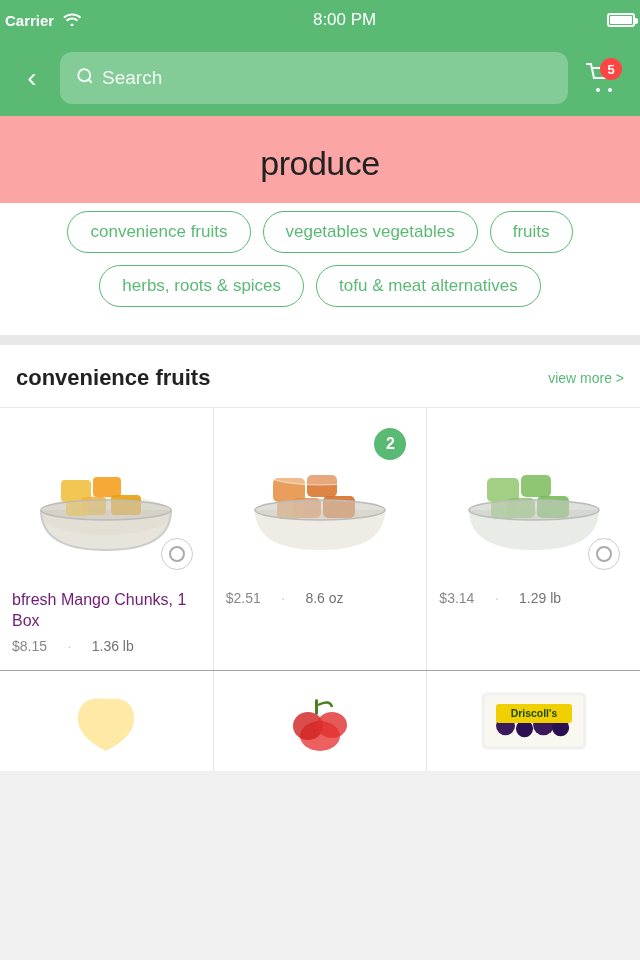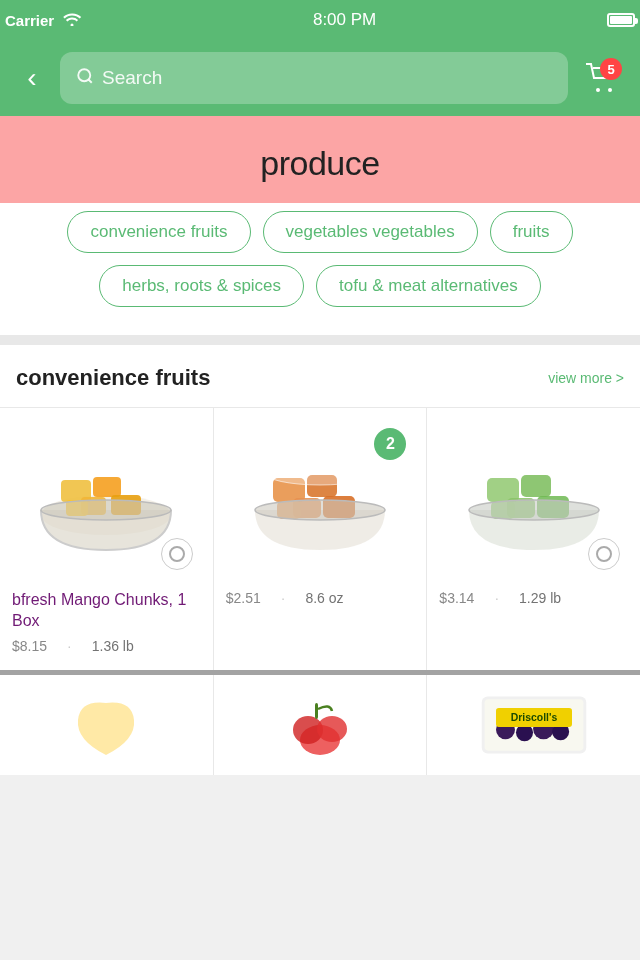--- a/index.html
+++ b/index.html
@@ -240,21 +240,21 @@
 
     
     .fruit-bowl {
       width: 150px;
       height: 130px;
     }
 
     
     .product-grid-row2 {
       display: flex;
-      border-top: 5px solid #a3a3a3;
+      border-top: 1px solid #a3a3a3;
     }
     .product-card-partial {
       flex: 1;
       border-right: 1px solid #e8e8e8;
       padding: 12px;
       background: white;
       height: 100px;
       cursor: pointer;
     }
     .product-card-partial:last-child { border-right: none; }

